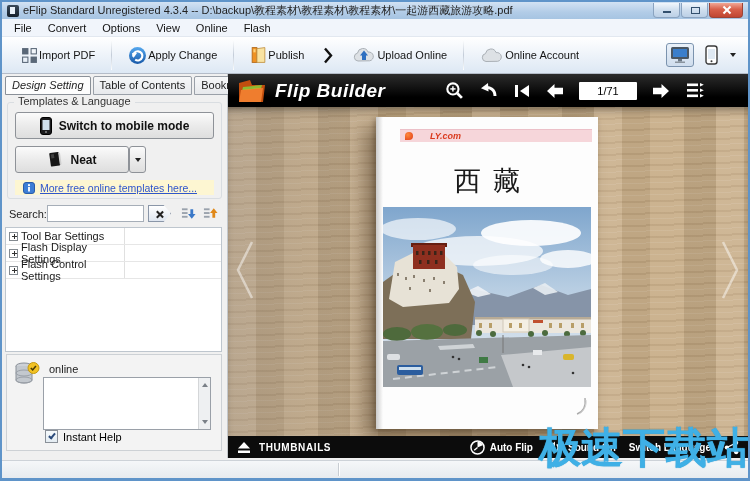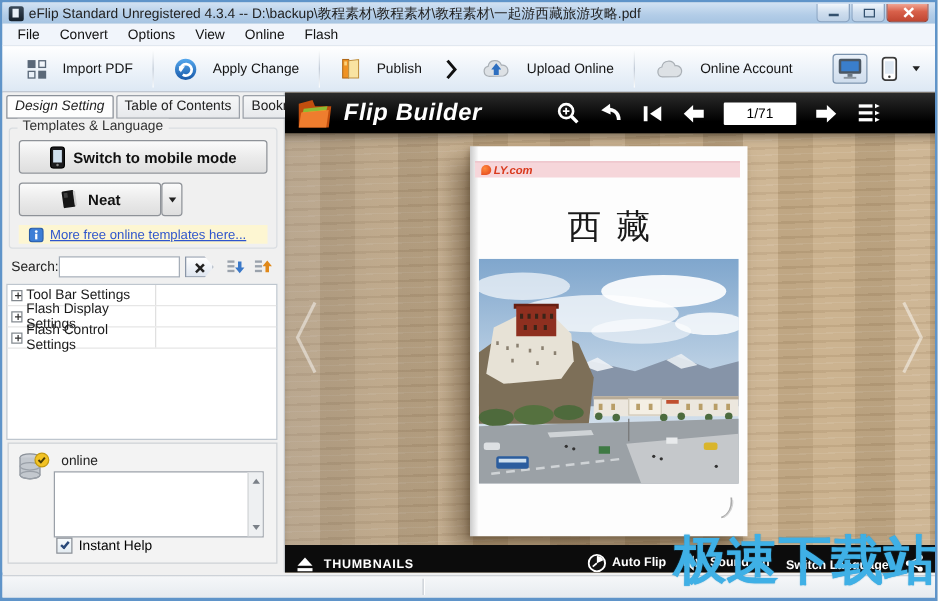--- a/index.html
+++ b/index.html
@@ -17,21 +17,21 @@
   .min-glyph { position:absolute; left:9px; bottom:4px; width:8px; height:2px; background:#33506e; }
   .max-glyph { position:absolute; left:9px; top:4px; width:9px; height:7px; border:1.5px solid #33506e; }
   .close-glyph { position:absolute; left:13px; top:3px; width:8px; height:8px; }
   .close-glyph::before,.close-glyph::after { content:""; position:absolute; left:3px; top:-1px; width:2px; height:10px; background:#fff; }
   .close-glyph::before { transform:rotate(45deg);} .close-glyph::after { transform:rotate(-45deg);}
 
   
   .menubar { height:18px; background:#f1f5fb; border-bottom:1px solid #e2e8f0; display:flex; align-items:center; font-size:11px; padding-left:4px; color:#111; }
   .menu-item { padding:2px 8px; }
   .toolbar { height:37px; background:linear-gradient(#ffffff,#ecf2f9 55%,#dde8f4); border-bottom:1px solid #b4bcc8; display:flex; align-items:center; padding:0 6px; font-size:11px; color:#151515; }
-  .tbtn { display:flex; align-items:center; gap:12px; padding:5px 13px; border-radius:3px; }
+  .tbtn { display:flex; align-items:center; gap:1px; padding:5px 13px; border-radius:3px; }
   .tsep { width:1px; align-self:stretch; margin:3px 3px; background:linear-gradient(#fdfefe,#c3ccd8,#fdfefe); }
   .chev-black { margin:0 6px; }
   .spacer { flex:1; }
   .devbtn { width:28px; height:24px; display:flex; align-items:center; justify-content:center; border-radius:3px; margin-left:3px; }
   .devbtn.selected { border:1px solid #7b93ae; background:linear-gradient(#eaf1f9,#cfdded); }
   .tri-down { width:0; height:0; border-left:3.5px solid transparent; border-right:3.5px solid transparent; border-top:4px solid #222; margin:0 6px 0 5px; }
 
   
   .main { position:absolute; top:72px; bottom:20px; left:0; right:0; display:flex; }
   .sidebar { width:226px; background:#f0f0f0; border-right:1px solid #c4c8cc; position:relative; font-size:11px; flex:0 0 auto; }
@@ -93,30 +93,30 @@
     background-color:#c9af8a;
     background-image:
       linear-gradient(90deg, rgba(110,110,118,0.22), rgba(110,110,118,0.10) 110px, rgba(0,0,0,0) 170px),
       repeating-linear-gradient(90deg, rgba(255,255,255,0.10) 0 28px, rgba(0,0,0,0.05) 28px 56px, rgba(255,255,255,0.05) 56px 90px, rgba(0,0,0,0.08) 90px 122px),
       repeating-linear-gradient(178deg, rgba(115,82,44,0.13) 0 2px, rgba(0,0,0,0) 2px 6px, rgba(255,255,255,0.09) 6px 7px, rgba(0,0,0,0) 7px 12px);
     box-shadow: inset 0 6px 8px -4px rgba(0,0,0,0.45);
   }
   .book { position:absolute; left:148px; top:10px; width:222px; height:312px; background:#fdfdfd;
     box-shadow:-12px 10px 18px rgba(55,38,18,0.45), -2px 2px 5px rgba(55,38,18,0.35); }
   .book::before { content:""; position:absolute; left:0; top:0; bottom:0; width:7px; background:linear-gradient(90deg,rgba(0,0,0,0.20),rgba(0,0,0,0)); }
-  .banner { position:absolute; top:12px; left:4px; right:6px; height:13px; background:#f6d6da; border-top:1px solid #ecc0c8; display:flex; align-items:center; gap:2px; padding-left:5px; }
+  .banner { position:absolute; top:12px; left:24px; right:6px; height:13px; background:#f6d6da; border-top:1px solid #ecc0c8; display:flex; align-items:center; gap:17px; padding-left:5px; }
   .flower { width:8px; height:8px; border-radius:50% 50% 50% 0; background:radial-gradient(circle at 35% 35%, #ff8a3c, #e03c18); }
   .brand-text { font-size:9px; font-weight:bold; color:#d93a1e; font-style:italic; }
   .book-title { position:absolute; top:46px; left:0; right:0; text-align:center; font-family:"DejaVu Serif","Liberation Serif",serif; font-size:27px; letter-spacing:12px; padding-left:12px; color:#1a1a1a; }
   .photo { position:absolute; left:7px; top:90px; width:208px; height:180px; }
   .curl { position:absolute; right:9px; bottom:13px; }
   .chev { position:absolute; top:132px; opacity:0.85; }
   .chevL { left:6px; } .chevR { right:7px; }
 
-  .pbottom { position:absolute; bottom:0; left:0; right:0; height:22px; background:#0c0c0c; display:flex; align-items:flex-end; color:#fff; font-size:10px; font-weight:bold; padding:0 9px 0 9px; }
+  .pbottom { position:absolute; bottom:0; left:0; right:0; height:22px; background:#0c0c0c; display:flex; align-items:center; color:#fff; font-size:10px; font-weight:bold; padding:0 9px 0 9px; }
   .pb-item { display:flex; align-items:center; gap:5px; margin-left:13px; white-space:nowrap; }
   .pb-thumbs { margin-left:0; letter-spacing:0.6px; gap:8px; }
 
   
   .statusbar { position:absolute; left:0; right:0; bottom:0; height:18px; background:linear-gradient(#f5f7f9,#e7ebef); border-top:1px solid #cdd2d8; }
   .sdiv { position:absolute; left:336px; top:2px; bottom:2px; width:1px; background:#c8cdd3; box-shadow:1px 0 0 #fff; }
   .watermark { position:absolute; right:1px; bottom:5px; font-size:42px; font-weight:bold; color:#3fb0e6; font-family:"DejaVu Sans",sans-serif; z-index:60; text-shadow:0 0 1px #2b93c7; white-space:nowrap; }
 </style>
 </head>
 <body>

